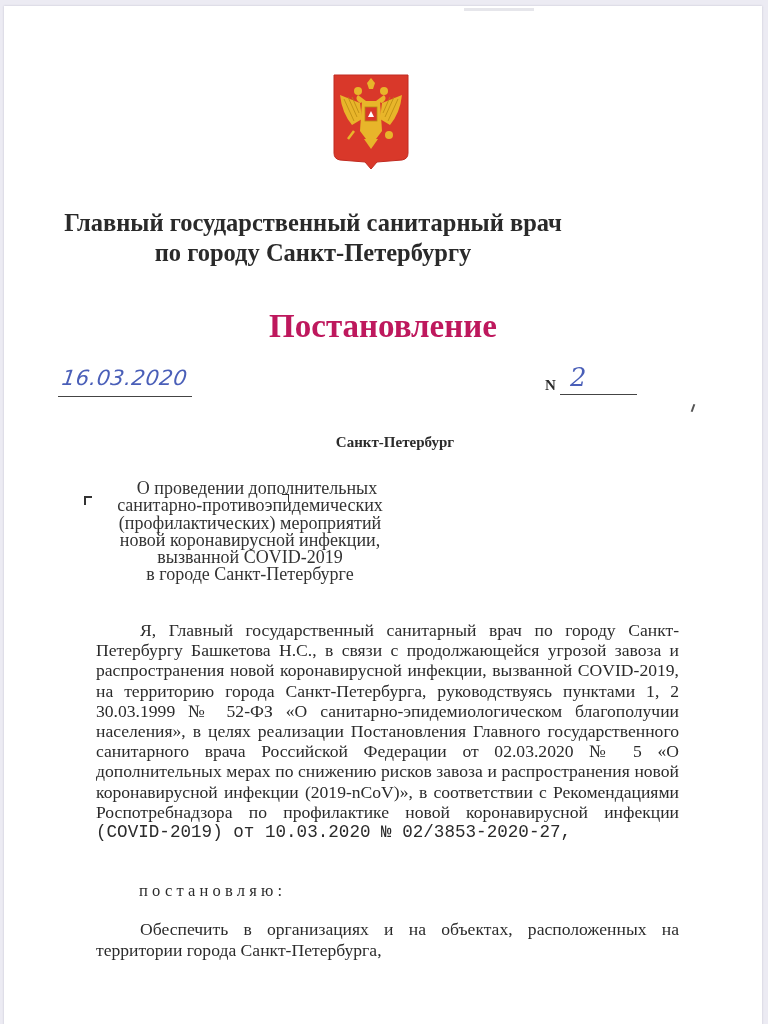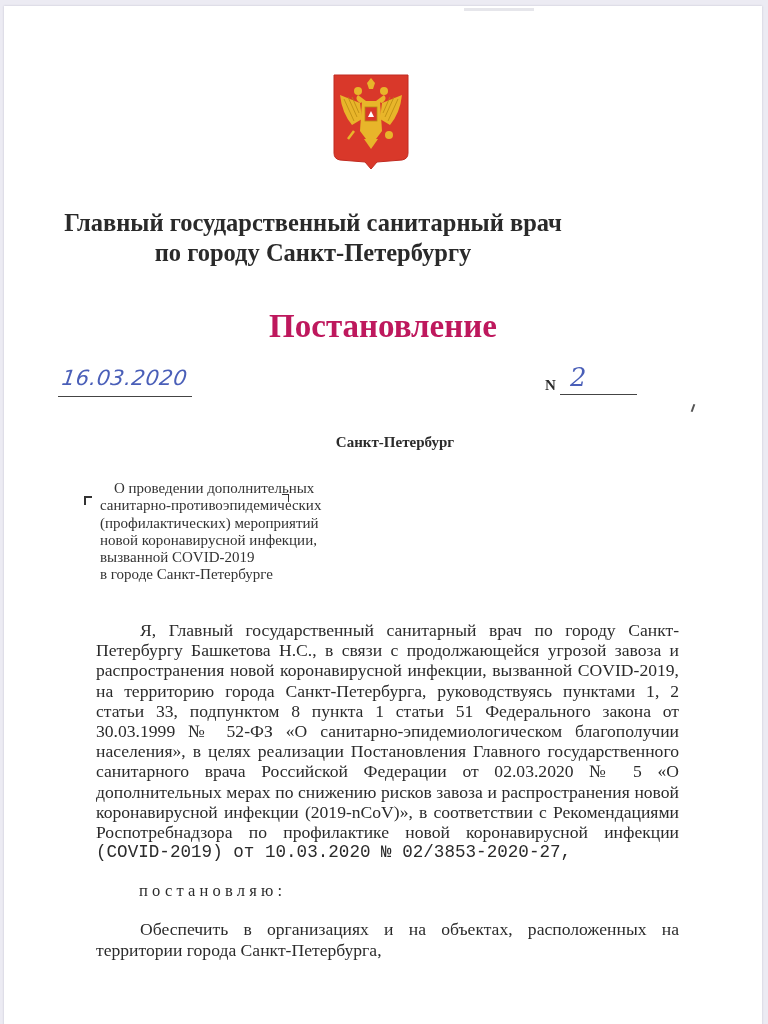--- a/index.html
+++ b/index.html
@@ -54,21 +54,21 @@
     .stray-mark {
       position: absolute; left: 688px; top: 398px; width: 2px; height: 8px;
       background: #555; transform: rotate(20deg);
     }
     .city {
       position: absolute; left: 12px; width: 758px; top: 428px;
       text-align: center; font-weight: bold; font-size: 15px;
     }
     .subject {
       position: absolute; left: 96px; top: 474px; width: 300px;
-      font-size: 15px; line-height: 17.3px; color: #333;
+      font-size: 18px; line-height: 17.3px; color: #333; text-align: center;
     }
     .subject .line:first-child { padding-left: 14px; }
     .corner-left {
       position: absolute; left: 80px; top: 490px; width: 6px; height: 7px;
       border-top: 2px solid #333; border-left: 2px solid #333;
     }
     .corner-right {
       position: absolute; left: 278px; top: 488px; width: 6px; height: 7px;
       border-top: 1.5px solid #333; border-right: 1.5px solid #333;
     }
@@ -155,21 +155,20 @@
     <div class="line">новой коронавирусной инфекции,</div>
     <div class="line">вызванной COVID-2019</div>
     <div class="line">в городе Санкт-Петербурге</div>
   </div>
 
   <div class="body-text">
     <span class="line indent">Я, Главный государственный санитарный врач по городу Санкт-</span>
     <span class="line">Петербургу Башкетова Н.С., в связи с продолжающейся угрозой завоза и</span>
     <span class="line">распространения новой коронавирусной инфекции, вызванной COVID-2019,</span>
     <span class="line">на территорию города Санкт-Петербурга,  руководствуясь пунктами  1, 2</span>
-    <span class="line">статьи 33, подпунктом 8 пункта 1 статьи 51 Федерального закона от</span>
     <span class="line">30.03.1999 № 52-ФЗ «О санитарно-эпидемиологическом благополучии</span>
     <span class="line">населения», в  целях реализации Постановления Главного государственного</span>
     <span class="line">санитарного врача  Российской Федерации от 02.03.2020 № 5 «О</span>
     <span class="line">дополнительных мерах по снижению рисков завоза и распространения новой</span>
     <span class="line">коронавирусной инфекции (2019-nCoV)», в соответствии с  Рекомендациями</span>
     <span class="line">Роспотребнадзора по профилактике новой коронавирусной инфекции</span>
     <span class="line last">(COVID-2019) от  10.03.2020 № 02/3853-2020-27,</span>
   </div>
 
   <div class="decree">постановляю:</div>

